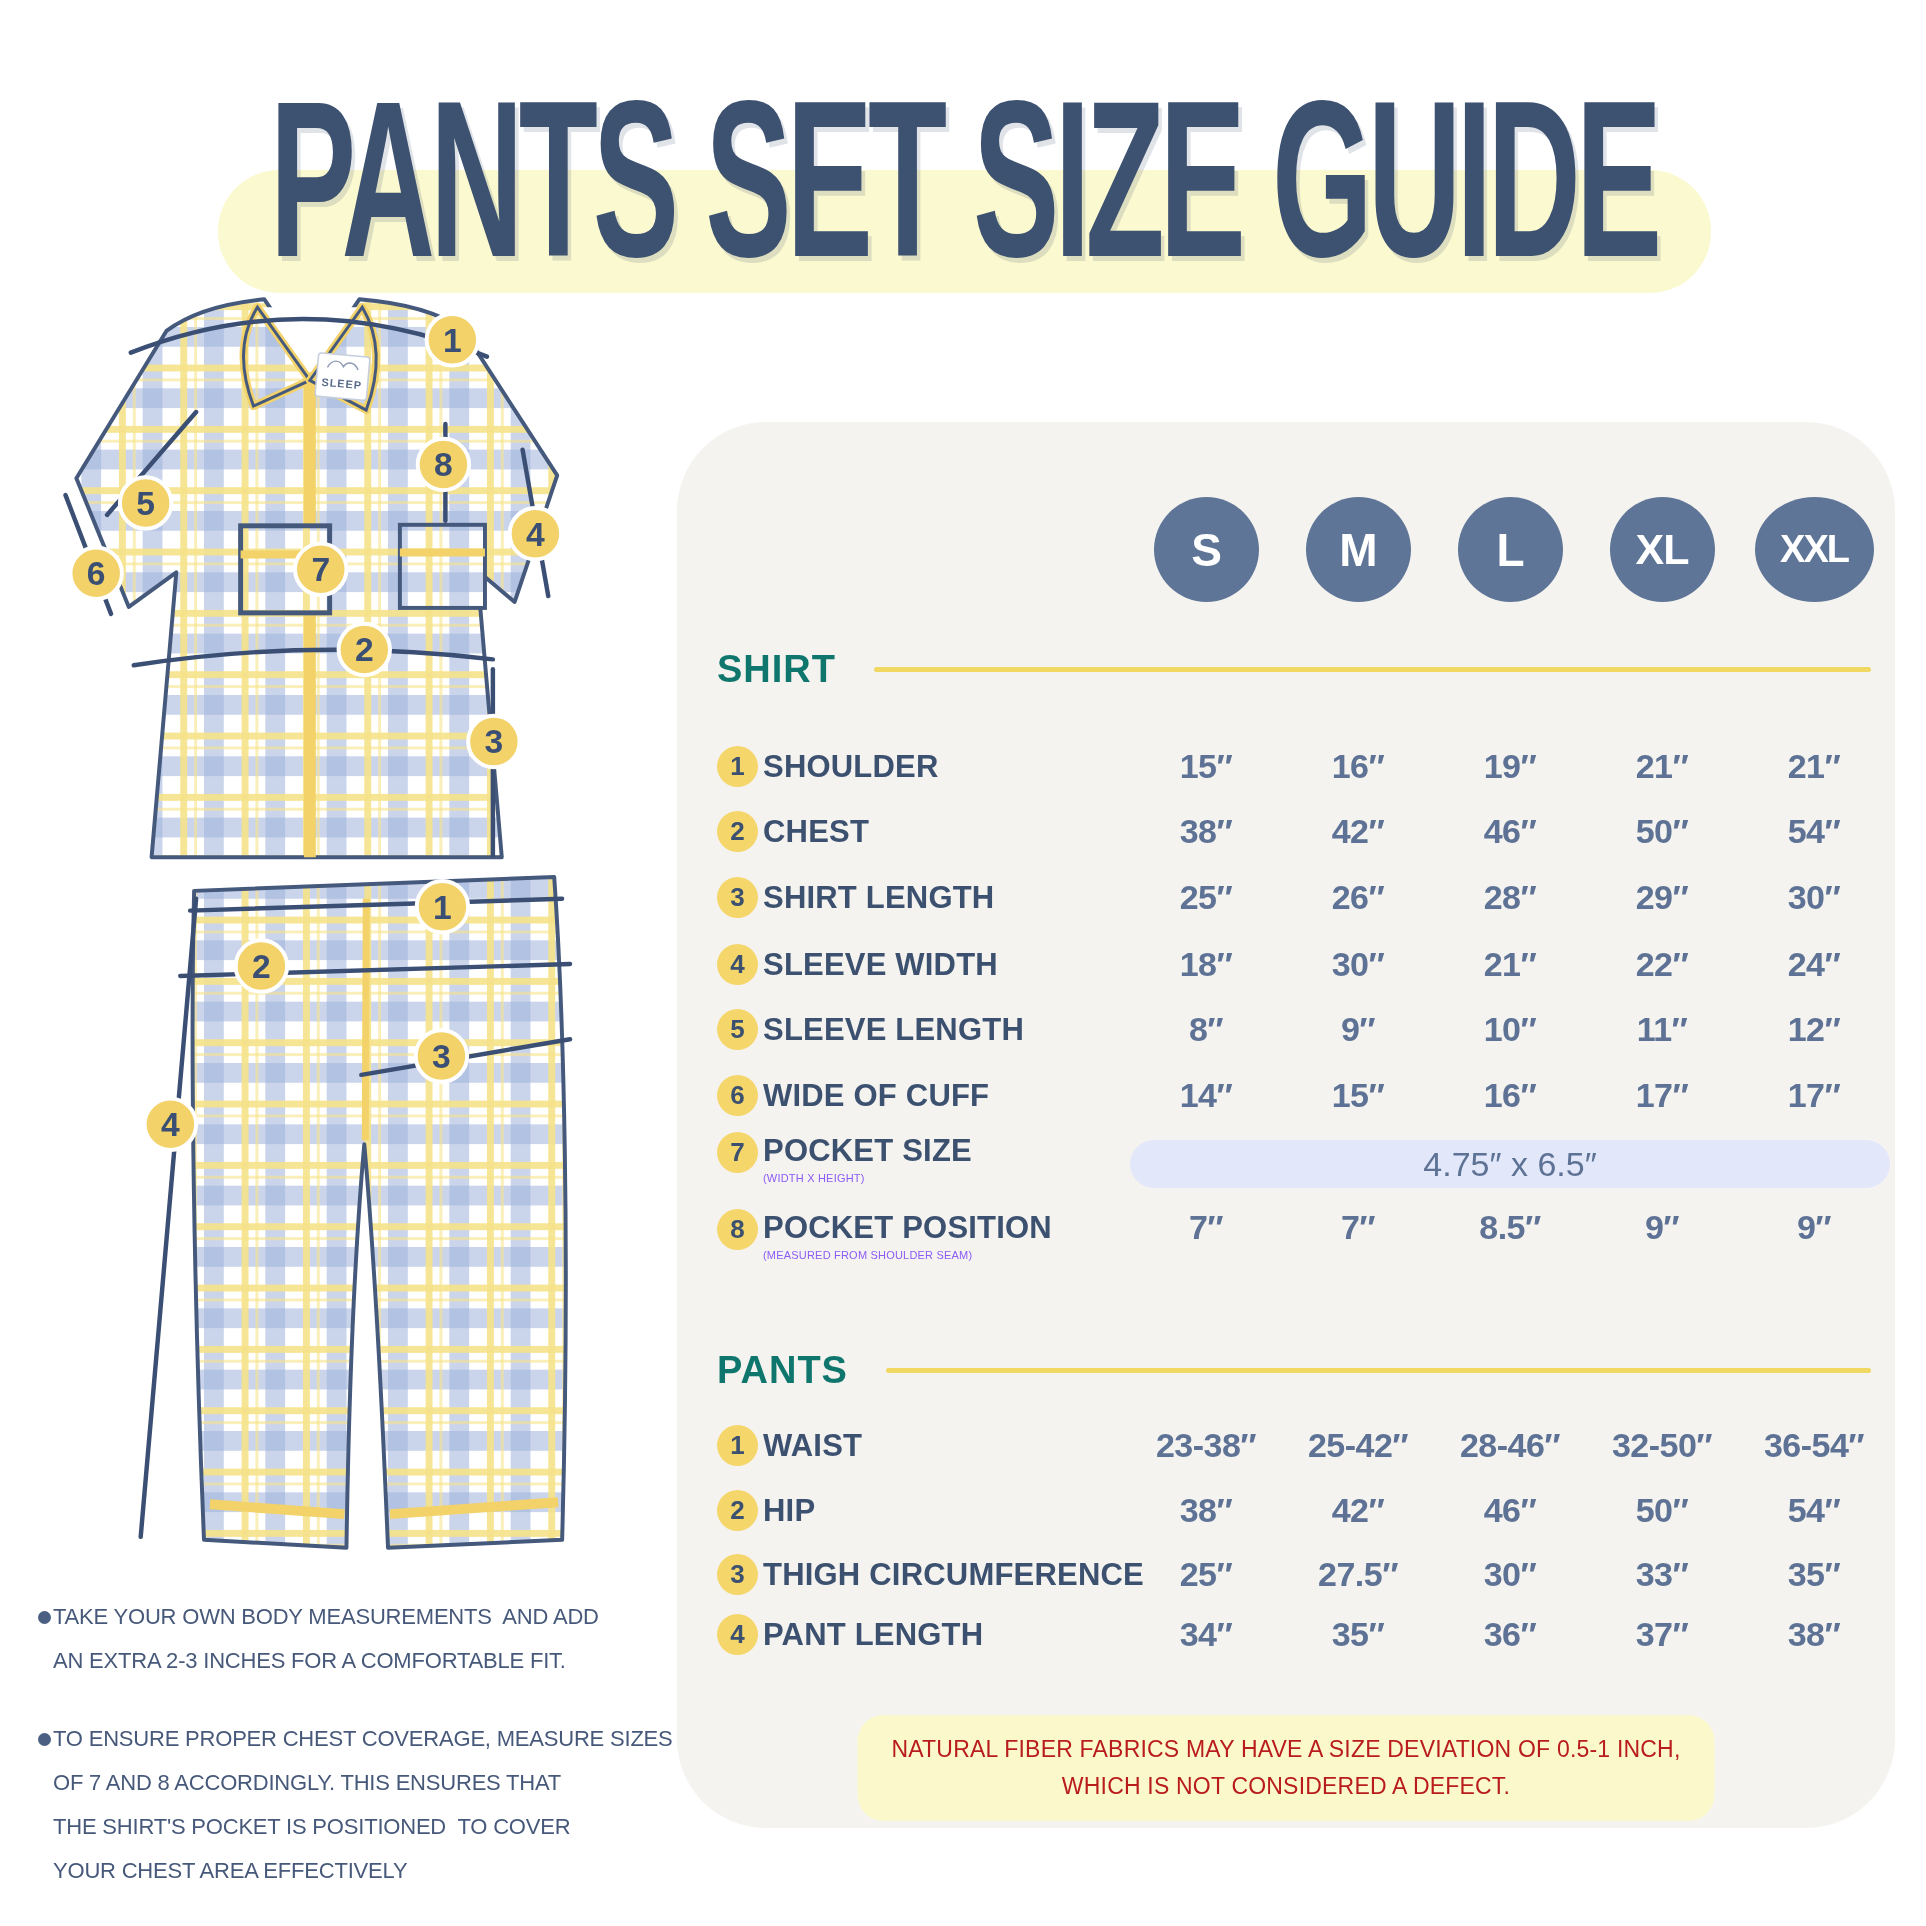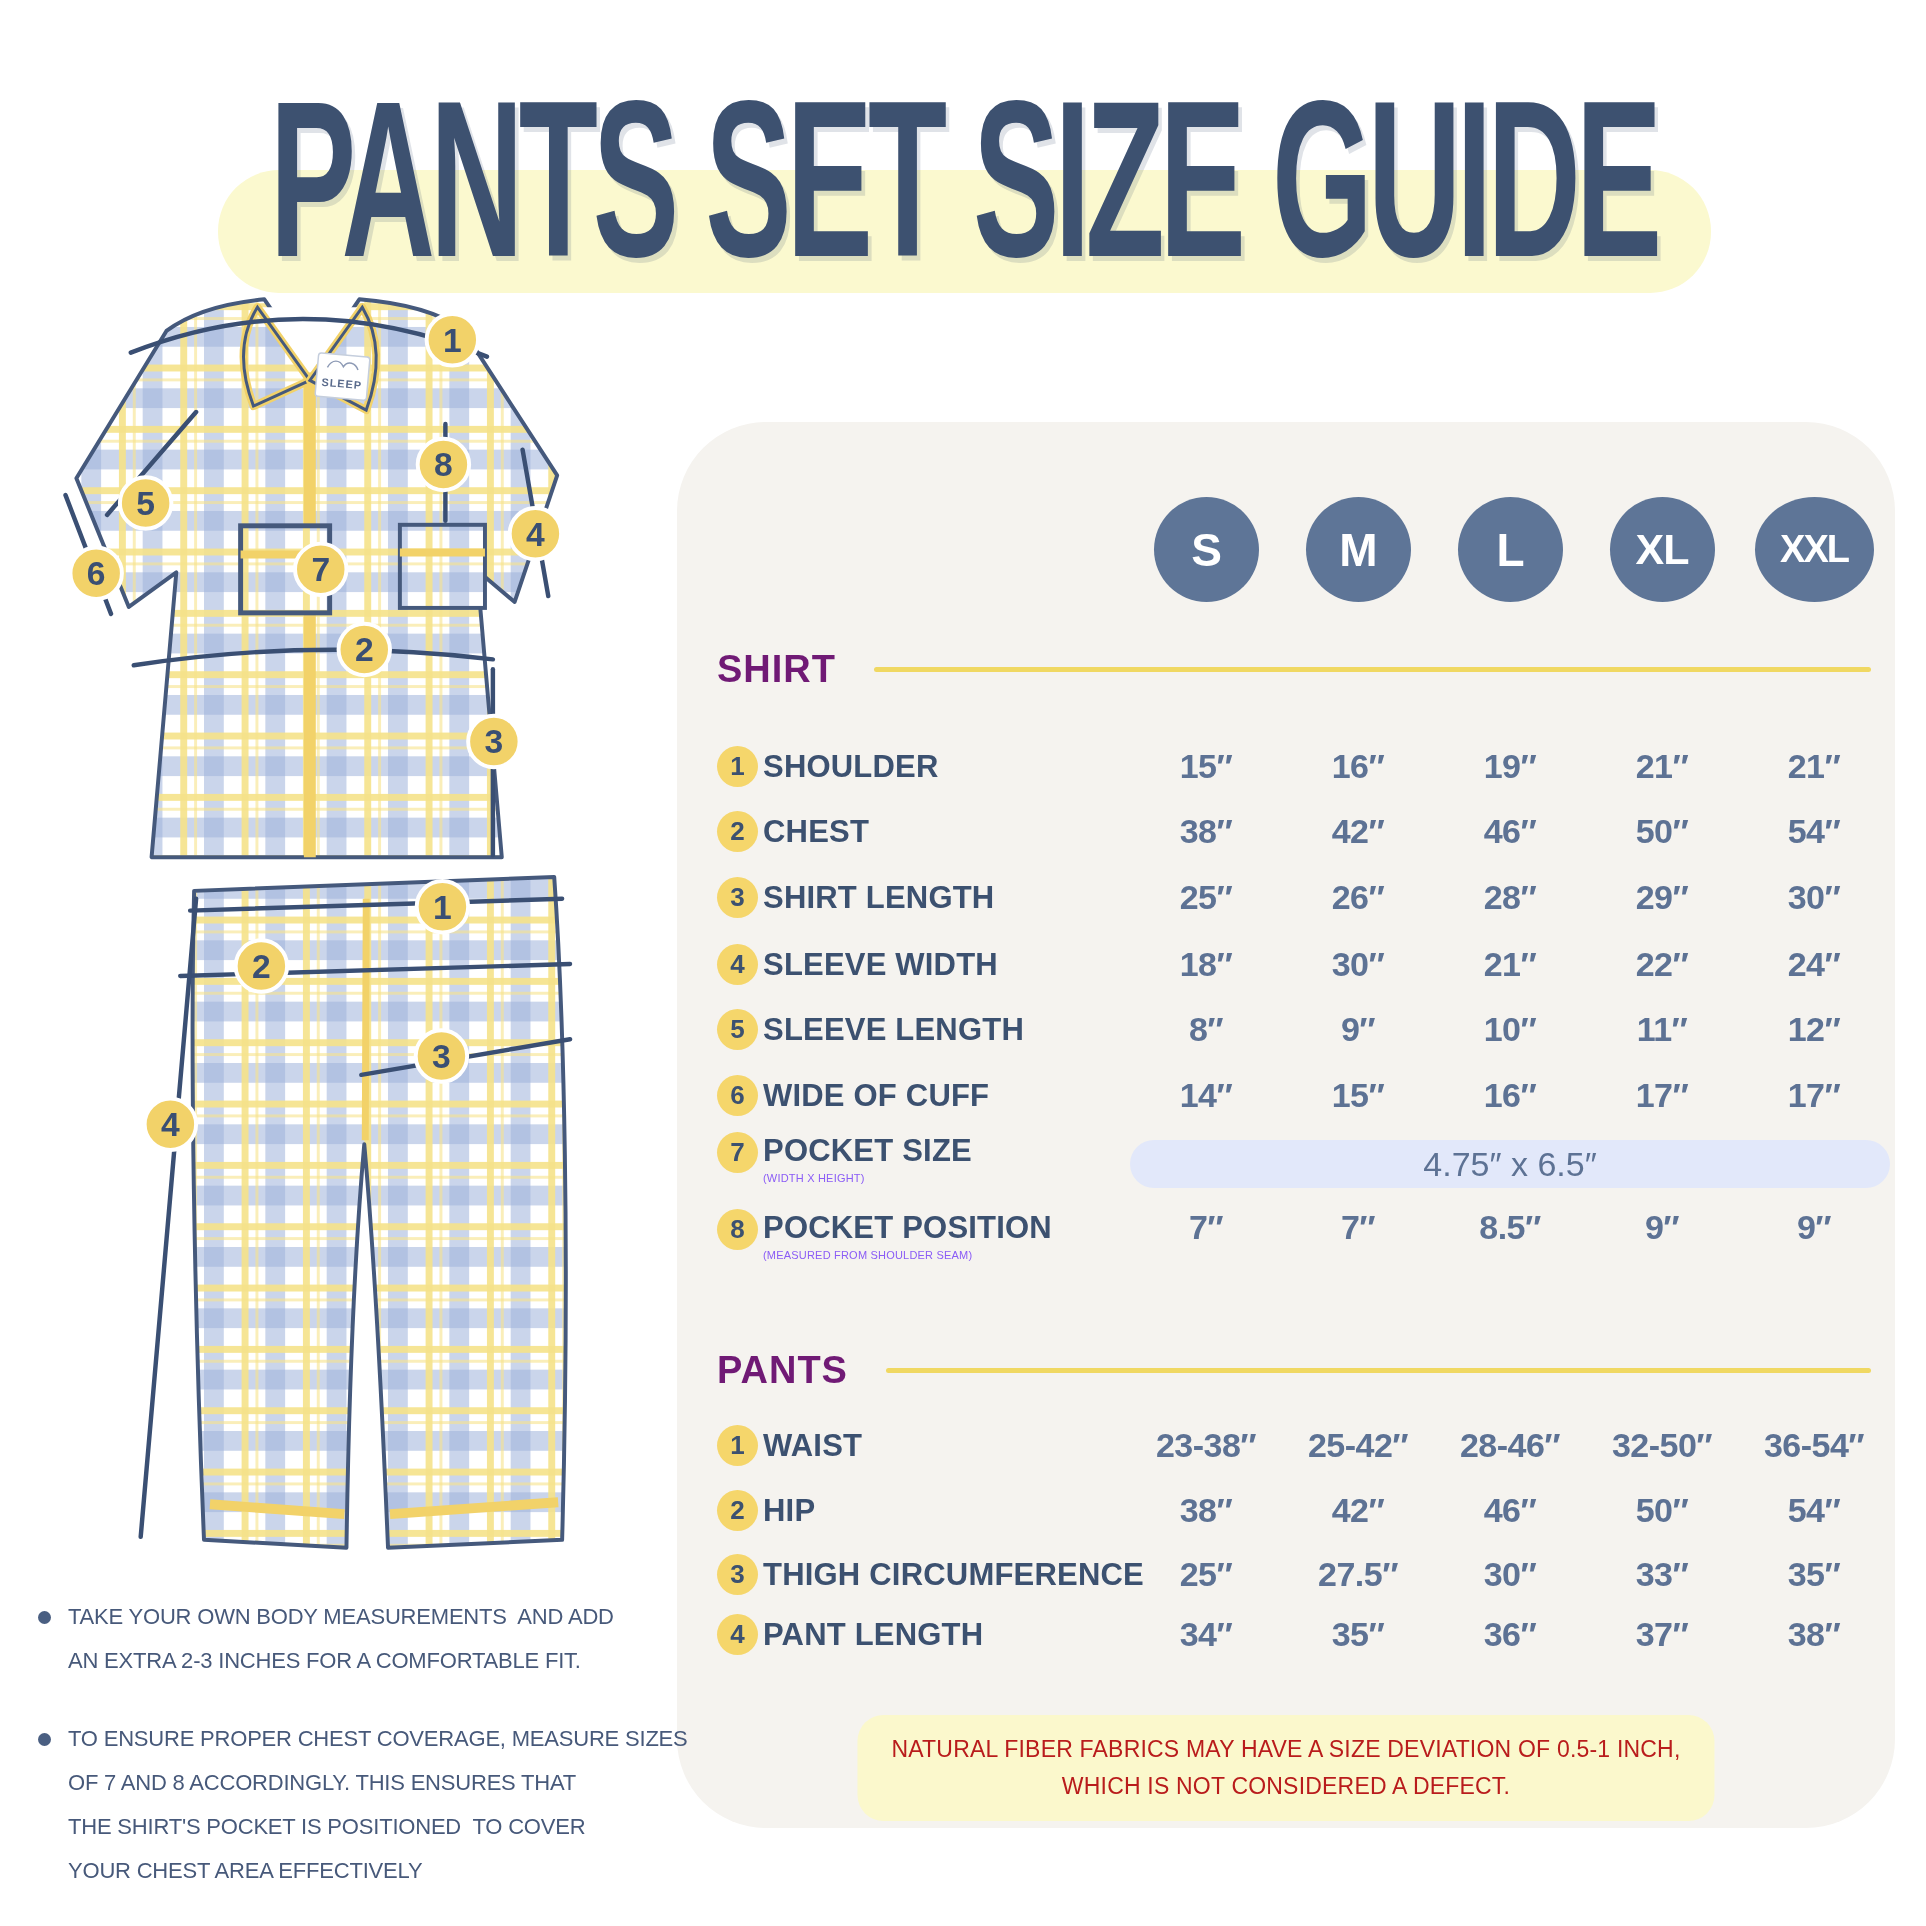--- a/index.html
+++ b/index.html
@@ -36,30 +36,30 @@
 
   .sizes-row{position:absolute;left:40px;top:73px;width:1175px;height:109px;display:grid;
              grid-template-columns:46px 367px repeat(5,152px);align-items:center;}
   .sizecell{display:flex;justify-content:center;align-items:center;}
   .sizec{width:105px;height:105px;border-radius:50%;background:#5e7597;color:#ffffff;
          display:flex;align-items:center;justify-content:center;font-weight:700;font-size:46px;letter-spacing:-1px;}
   .sizec.xl{font-size:43px;}
   .sizec.xxl{width:119px;font-size:38px;letter-spacing:-2px;}
 
   .sec-header{position:absolute;left:40px;width:1154px;height:55px;display:flex;align-items:center;}
-  .sec-title{font-size:38px;font-weight:700;color:#701a75;letter-spacing:1px;white-space:nowrap;}
+  .sec-title{font-size:38px;font-weight:700;color:#0f766e;letter-spacing:1px;white-space:nowrap;}
   .sec-line{flex:1;height:5px;background:#f0d862;border-radius:4px;margin-left:38px;}
 
   .note-box{position:absolute;left:50%;transform:translateX(-50%);top:1293px;background:#fbf8cc;
             border-radius:26px;padding:16px 34px;text-align:center;}
   .note-line{font-size:23px;color:#b91c1c;line-height:37px;white-space:pre;letter-spacing:0.2px;text-align:center;}
 
   
   .tips{position:absolute;left:38px;top:1595px;width:653px;}
-  .tip{display:flex;gap:17px;margin-bottom:34px;}
+  .tip{display:flex;gap:2px;margin-bottom:34px;}
   .tip-dot{flex:0 0 13px;width:13px;height:13px;border-radius:50%;background:#4a5f82;margin-top:16px;}
   .tip-line{font-size:22px;color:#47597a;line-height:44px;white-space:pre;letter-spacing:-0.2px;}
 
   
   .illo{position:absolute;left:20px;top:265px;}
 </style>
 </head>
 <body>
 
 <div class="canvas">

